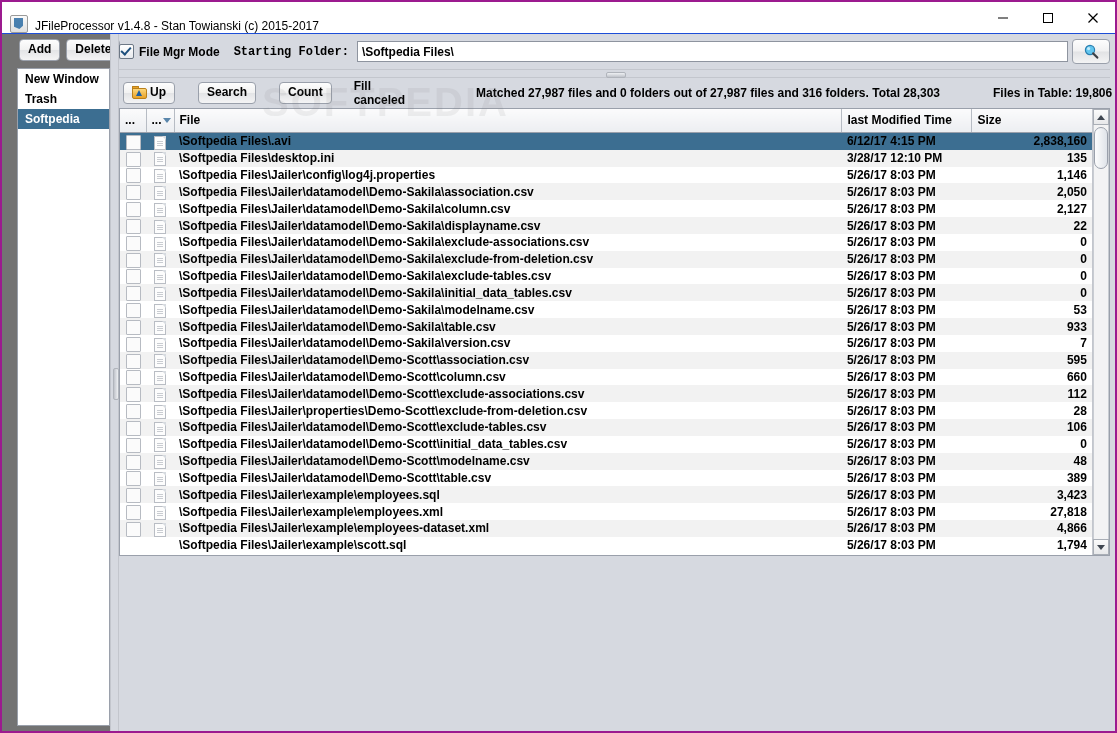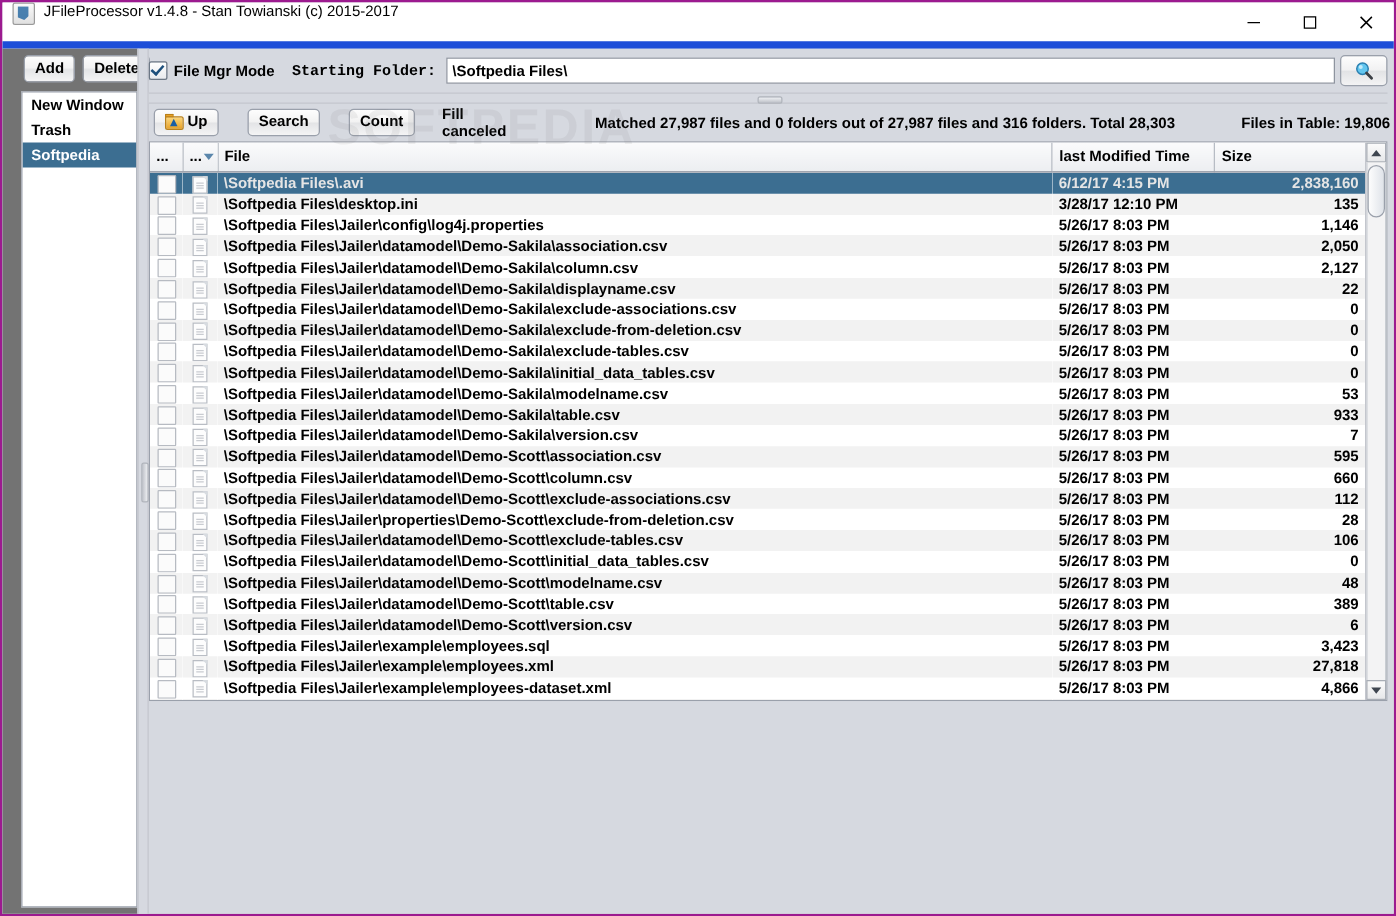--- a/index.html
+++ b/index.html
@@ -17,23 +17,23 @@
     background: #d6d9e0;
     display: flex;
     flex-direction: column;
   }
 
   
   .titlebar {
     height: 31px;
     background: #ffffff;
     display: flex;
-    align-items: flex-start;
-    flex: 0 0 auto;
-    border-bottom: 6px solid #1d4ed8;
+    align-items: flex-end;
+    flex: 0 0 auto;
+    border-bottom: 1px solid #1d4ed8;
   }
   .title-icon {
     width: 16px; height: 16px;
     margin-left: 8px; margin-right: 7px;
     background: linear-gradient(#fafafa,#e0e0e0);
     border: 1px solid #9a9a9a;
     border-radius: 2px;
     position: relative;
     flex: 0 0 auto;
   }
@@ -332,21 +332,21 @@
     color: #000;
     padding: 0 5px;
     height: 16px;
     line-height: 16px;
     white-space: nowrap;
     overflow: hidden;
     cursor: default;
   }
   tr.frow:nth-child(even) td { background: #f2f2f2; }
   tr.frow:nth-child(odd)  td { background: #ffffff; }
-  tr.frow.selected td { background: #3c6e91 !important; color: #e5e5e5; margin-top: 36px; }
+  tr.frow.selected td { background: #3c6e91 !important; color: #000000; margin-top: 36px; }
   td.c-check { padding: 0; text-align: center; }
   td.c-icon  { padding: 0; text-align: center; }
   td.c-size  { text-align: right; padding-right: 6px; }
 
   .cellbox {
     display: inline-block;
     width: 13px; height: 13px;
     border: 1px solid #b7bbc2;
     background: #fbfbfb;
     border-radius: 1px;
@@ -687,27 +687,20 @@
                   <tr class="frow">
                     <td class="c-check"><span class="cellbox"></span></td>
                     <td class="c-icon"><span class="doc-icon"></span></td>
                     <td>\Softpedia Files\Jailer\datamodel\Demo-Scott\table.csv</td>
                     <td>5/26/17 8:03 PM</td>
                     <td class="c-size">389</td>
                   </tr>
                   <tr class="frow">
                     <td class="c-check"><span class="cellbox"></span></td>
                     <td class="c-icon"><span class="doc-icon"></span></td>
-                    <td>\Softpedia Files\Jailer\datamodel\Demo-Scott\version.csv</td>
-                    <td>5/26/17 8:03 PM</td>
-                    <td class="c-size">6</td>
-                  </tr>
-                  <tr class="frow">
-                    <td class="c-check"><span class="cellbox"></span></td>
-                    <td class="c-icon"><span class="doc-icon"></span></td>
                     <td>\Softpedia Files\Jailer\example\employees.sql</td>
                     <td>5/26/17 8:03 PM</td>
                     <td class="c-size">3,423</td>
                   </tr>
                   <tr class="frow">
                     <td class="c-check"><span class="cellbox"></span></td>
                     <td class="c-icon"><span class="doc-icon"></span></td>
                     <td>\Softpedia Files\Jailer\example\employees.xml</td>
                     <td>5/26/17 8:03 PM</td>
                     <td class="c-size">27,818</td>

